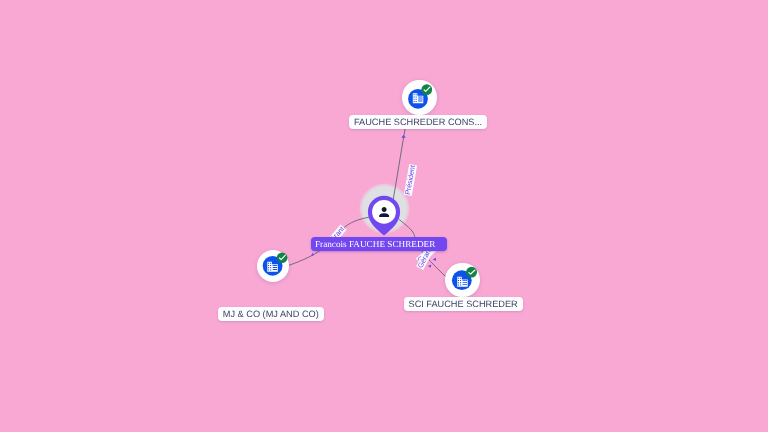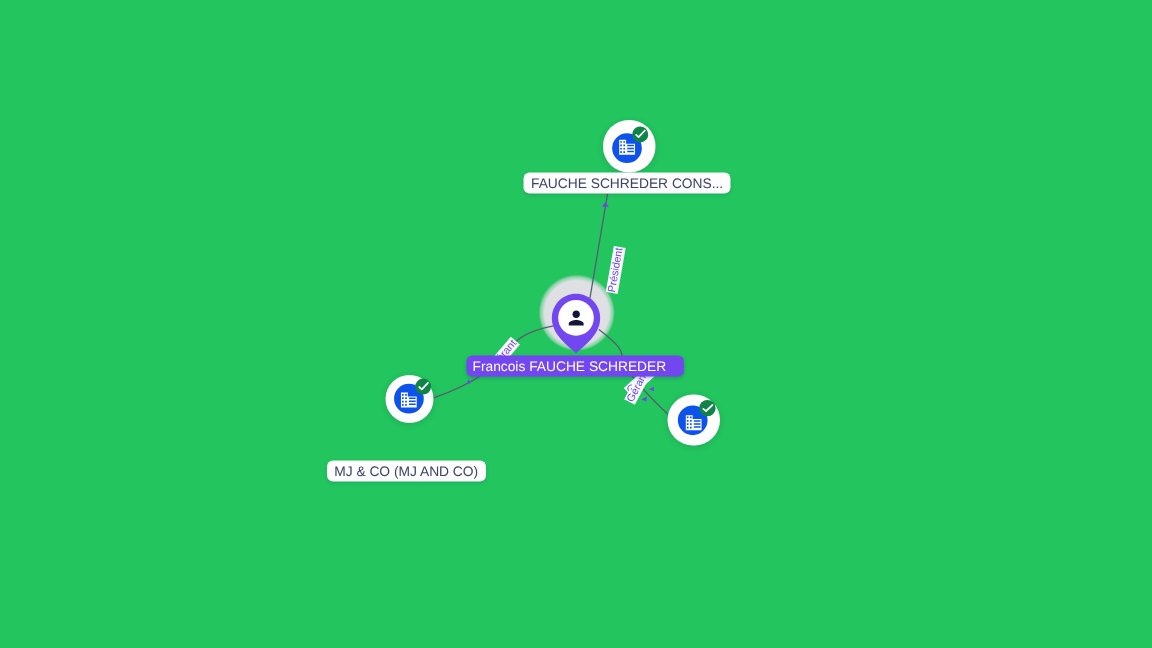--- a/index.html
+++ b/index.html
@@ -1,19 +1,19 @@
 <!DOCTYPE html>
 <html><head>
 <meta charset="utf-8">
 <style>
   html,body{margin:0;padding:0;}
   body{width:768px;height:432px;overflow:hidden;background:#fafbfd;
        font-family:"Liberation Sans",sans-serif;
        -webkit-font-smoothing:antialiased;text-rendering:geometricPrecision;}
-  #stage{position:relative;width:768px;height:432px;background:#22c55e;}
+  #stage{position:relative;width:768px;height:432px;background:#f9a8d4;}
   svg.layer{position:absolute;left:0;top:0;width:768px;height:432px;overflow:visible;}
   #stage>*{position:absolute;z-index:3;}
   #stage>svg[data-name="edge-layer"]{z-index:1;}
   #stage>.edgelabel{z-index:2;}
   #stage>.halo{z-index:0;}
 
   .halo{position:absolute;border-radius:50%;
         background:radial-gradient(circle closest-side, #dfe0e3 0%, #dfe0e3 84%, rgba(223,224,227,0.55) 94%, rgba(223,224,227,0) 100%);}
 
   .disc{position:absolute;border-radius:50%;background:#fff;
@@ -69,21 +69,21 @@
   </svg>
   <div class="lbl lbl-company" data-name="node-comp1-label" style="left:349px;top:115.3px;">FAUCHE SCHREDER CONS...</div>
 
   <svg class="layer" data-name="node-person">
     <path data-name="map-pin-shape" d="M384.00,195.80 C375.11,195.80 367.90,203.01 367.90,211.90 C367.90,221.88 375.63,228.42 384.00,235.50 C392.37,228.42 400.10,221.88 400.10,211.90 C400.10,203.01 392.89,195.80 384.00,195.80 Z" fill="#7347f0"></path>
     <circle data-name="map-pin-inner-disc" cx="384" cy="211.9" r="11.9" fill="#ffffff"></circle>
     <g data-name="person-icon" transform="translate(376.7,204.6) scale(0.62)" fill="#121738">
       <path d="M12 12c2.21 0 4-1.79 4-4s-1.79-4-4-4-4 1.79-4 4 1.79 4 4 4zm0 2c-2.67 0-8 1.34-8 4v2h16v-2c0-2.66-5.33-4-8-4z"></path>
     </g>
   </svg>
-  <div class="lbl lbl-person" data-name="node-person-label" style="left:310.6px;top:237.4px;">Francois FAUCHE SCHREDER</div>
+  <div class="lbl lbl-person" data-name="node-person-label" style="left:310.6px;top:237.4px;font-family:Liberation Serif, serif;">Francois FAUCHE SCHREDER</div>
 
   <div class="disc" data-name="node-comp2-disc" style="left:256.6px;top:249.5px;width:32.3px;height:32.3px;"></div>
   <svg class="layer" data-name="node-comp2" style="pointer-events:none;">
     <circle data-name="node-comp2-inner" cx="272.6" cy="265.8" r="9.9" fill="#0d52ea"></circle>
     <g data-name="building-icon" transform="translate(267.3,261.7)" fill="#ffffff">
       <path fill-rule="evenodd" d="M0,0 H4.6 V2.6 H10.5 V10 H0 Z M0.7,0.95 H1.8 V2.05 H0.7 Z M2.8,0.95 H3.9 V2.05 H2.8 Z M0.7,3.2 H1.8 V4.3 H0.7 Z M2.8,3.2 H3.9 V4.3 H2.8 Z M0.7,5.45 H1.8 V6.55 H0.7 Z M2.8,5.45 H3.9 V6.55 H2.8 Z M0.7,7.7 H1.8 V8.8 H0.7 Z M2.8,7.7 H3.9 V8.8 H2.8 Z M5.35,3.35 H9.8 V4.3 H5.35 Z M5.35,5.35 H9.8 V6.3 H5.35 Z M5.35,7.35 H9.8 V8.3 H5.35 Z"></path>
     </g>
     <g data-name="verified-check-icon">
       <circle cx="282.1" cy="257.7" r="5.3" fill="#108347"></circle>
       <path data-name="check-stroke" d="M279.5,258.0 L281.2,259.6 L285.3,255.2" fill="none" stroke="#fff" stroke-width="1.15" stroke-linecap="round" stroke-linejoin="round"></path>
@@ -95,19 +95,20 @@
   <svg class="layer" data-name="node-comp3" style="pointer-events:none;">
     <circle data-name="node-comp3-inner" cx="461.8" cy="280.2" r="9.9" fill="#0d52ea"></circle>
     <g data-name="building-icon" transform="translate(457.2,276.8)" fill="#ffffff">
       <path fill-rule="evenodd" d="M0,0 H4.6 V2.6 H10.5 V10 H0 Z M0.7,0.95 H1.8 V2.05 H0.7 Z M2.8,0.95 H3.9 V2.05 H2.8 Z M0.7,3.2 H1.8 V4.3 H0.7 Z M2.8,3.2 H3.9 V4.3 H2.8 Z M0.7,5.45 H1.8 V6.55 H0.7 Z M2.8,5.45 H3.9 V6.55 H2.8 Z M0.7,7.7 H1.8 V8.8 H0.7 Z M2.8,7.7 H3.9 V8.8 H2.8 Z M5.35,3.35 H9.8 V4.3 H5.35 Z M5.35,5.35 H9.8 V6.3 H5.35 Z M5.35,7.35 H9.8 V8.3 H5.35 Z"></path>
     </g>
     <g data-name="verified-check-icon">
       <circle cx="471.6" cy="272.1" r="5.45" fill="#108347"></circle>
       <path data-name="check-stroke" d="M468.9,272.6 L470.7,274.0 L475.0,270.0" fill="none" stroke="#fff" stroke-width="1.15" stroke-linecap="round" stroke-linejoin="round"></path>
     </g>
   </svg>
+  <div class="lbl lbl-company" data-name="node-comp3-label" style="left:403.5px;top:297.1px;">SCI FAUCHE SCHREDER</div>
 
   <div class="edgelabel" data-name="edge-label-president" style="left:395.3px;top:175.5px;transform:rotate(-80deg);">Président</div>
   <div class="edgelabel" data-name="edge-label-gerant-comp2" style="left:336px;top:236.2px;transform:translate(-50%,-50%) rotate(-49.5deg);">Gérant</div>
   <div class="edgelabel" data-name="edge-label-gerant-comp3-a" style="left:427px;top:254px;transform:translate(-50%,-50%) rotate(-42deg);">Gérant</div>
   <div class="edgelabel" data-name="edge-label-gerant-comp3-b" style="left:424.5px;top:257.5px;transform:translate(-50%,-50%) rotate(-62deg);">Gérant</div>
 
 </div>
 
 </body></html>

